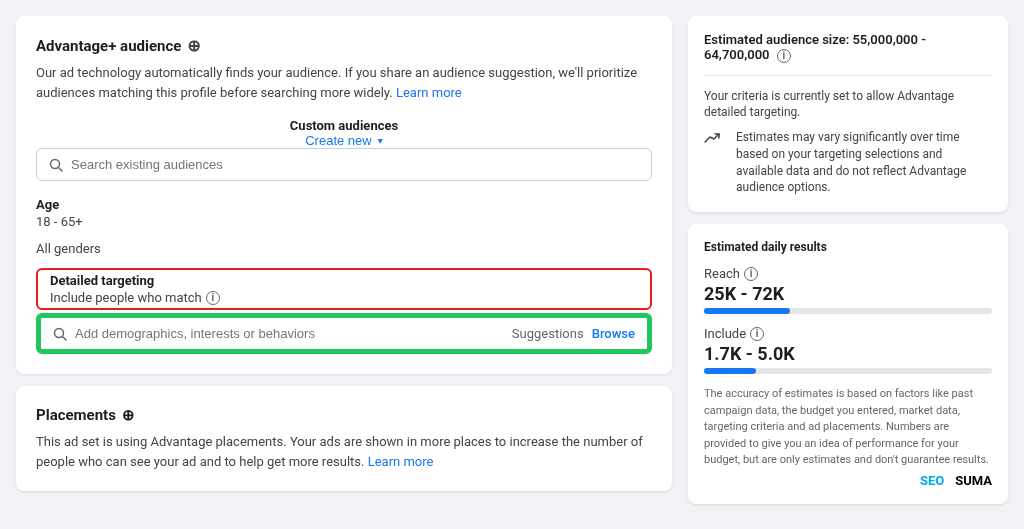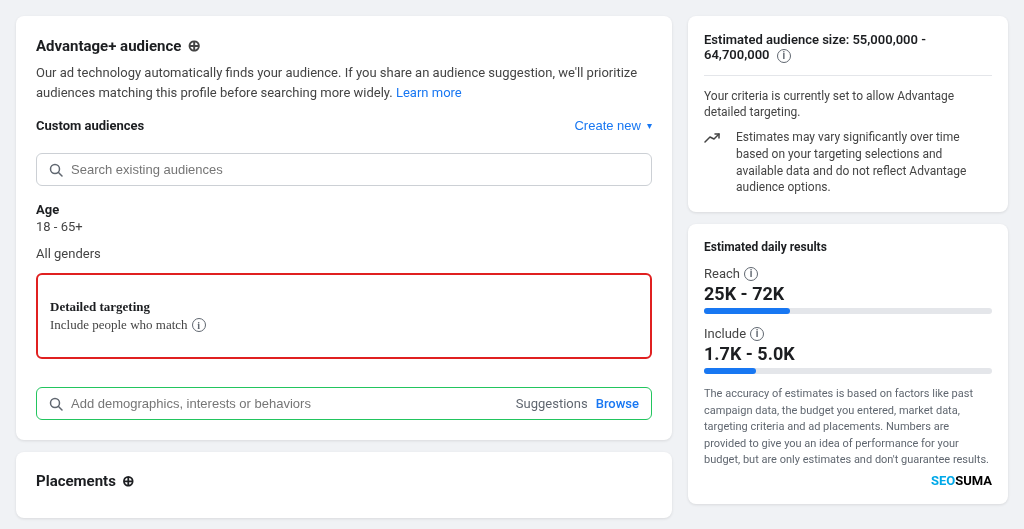--- a/index.html
+++ b/index.html
@@ -53,21 +53,22 @@
       margin-bottom: 16px;
     }
     .learn-more {
       color: #1877f2;
       text-decoration: none;
     }
     .section-header {
       display: flex;
       justify-content: space-between;
       align-items: center;
-      margin-bottom: 20px;
+      margin-bottom: 0;
+      flex-direction: column;
     }
     .section-label {
       font-weight: 700;
       font-size: 13px;
     }
     .create-new-btn {
       background: none;
       border: none;
       color: #1877f2;
       font-size: 13px;
@@ -107,23 +108,22 @@
       font-size: 13px;
       margin-bottom: 2px;
     }
     .field-value {
       font-size: 13px;
       color: #444;
     }
     .detailed-targeting-box {
       border: 2px solid #e02020;
       border-radius: 6px;
-      padding: 24px 12px;
-      margin-bottom: 28px;
-      font-family: Liberation Serif, serif;
+      padding: 3px 12px;
+      margin-bottom: 3px;
     }
     .detailed-targeting-title {
       font-weight: 700;
       font-size: 13px;
       margin-bottom: 2px;
     }
     .detailed-targeting-sub {
       font-size: 13px;
       color: #444;
       display: flex;
@@ -139,21 +139,21 @@
       border-radius: 50%;
       border: 1.5px solid #606770;
       font-size: 10px;
       color: #606770;
       font-weight: bold;
       cursor: pointer;
     }
     .search-box-with-actions {
       display: flex;
       align-items: center;
-      border: 1px solid #22c55e;
+      border: 5px solid #22c55e;
       border-radius: 6px;
       padding: 8px 12px;
       gap: 8px;
       background: #fff;
       justify-content: center;
     }
     .search-box-with-actions input {
       border: none;
       outline: none;
       font-size: 13px;
@@ -252,21 +252,21 @@
       margin-top: 8px;
     }
     .seosuma-brand {
       text-align: center;
       font-size: 13px;
       font-weight: 700;
       margin-top: 4px;
       display: flex;
       justify-content: flex-end;
       align-items: center;
-      gap: 0;
+      gap: 11px;
     }
     .seo-part { color: #00a8e8; }
     .suma-part { color: #000000; }
     .chevron-down {
       font-size: 10px;
       margin-left: 2px;
     }
     .placements-card {
       background: #fff;
       border-radius: 8px;
@@ -354,20 +354,24 @@
           <span class="browse-link">Browse</span>
         </div>
       </div>
     </div>
 
     <div class="placements-card">
       <div class="placements-title">
         <span>Placements</span>
         <span class="plus-icon">⊕</span>
       </div>
+      <p class="placements-desc">
+        <span>This ad set is using Advantage placements. Your ads are shown in more places to increase the number of people who can see your ad and to help get more results.</span>
+        <a href="#" class="learn-more">Learn more</a>
+      </p>
     </div>
   </div>
 
   <div class="right-panel">
 
     <div class="audience-size-card">
       <div class="audience-size-title">
         <span>Estimated audience size: 55,000,000 - 64,700,000</span>
         <span class="info-icon" style="margin-left:4px">i</span>
       </div>

